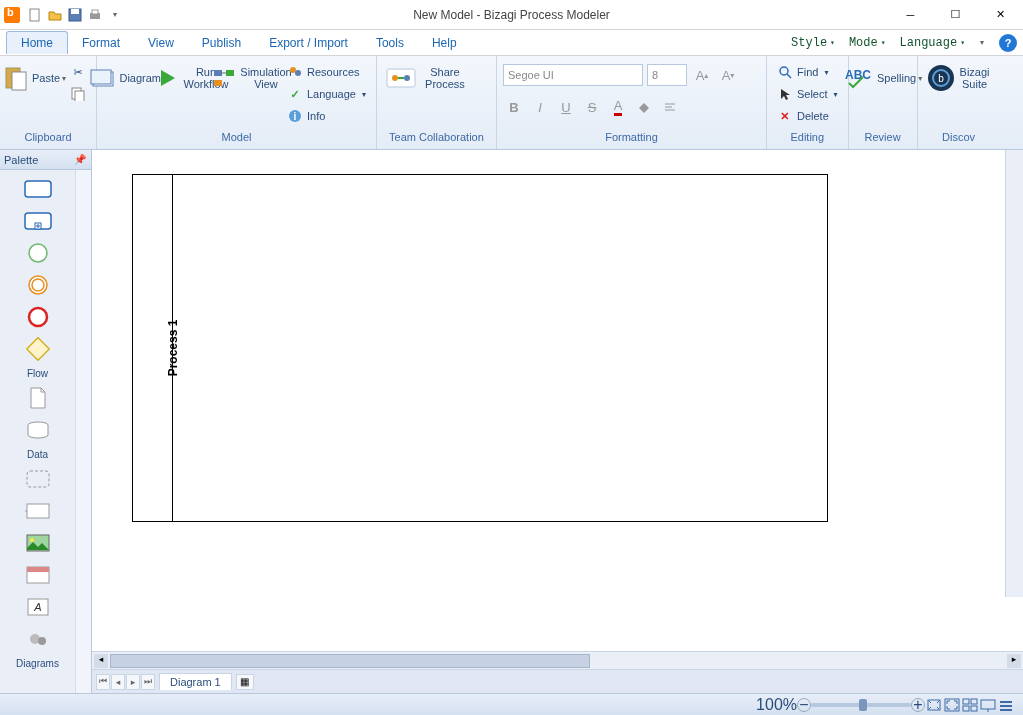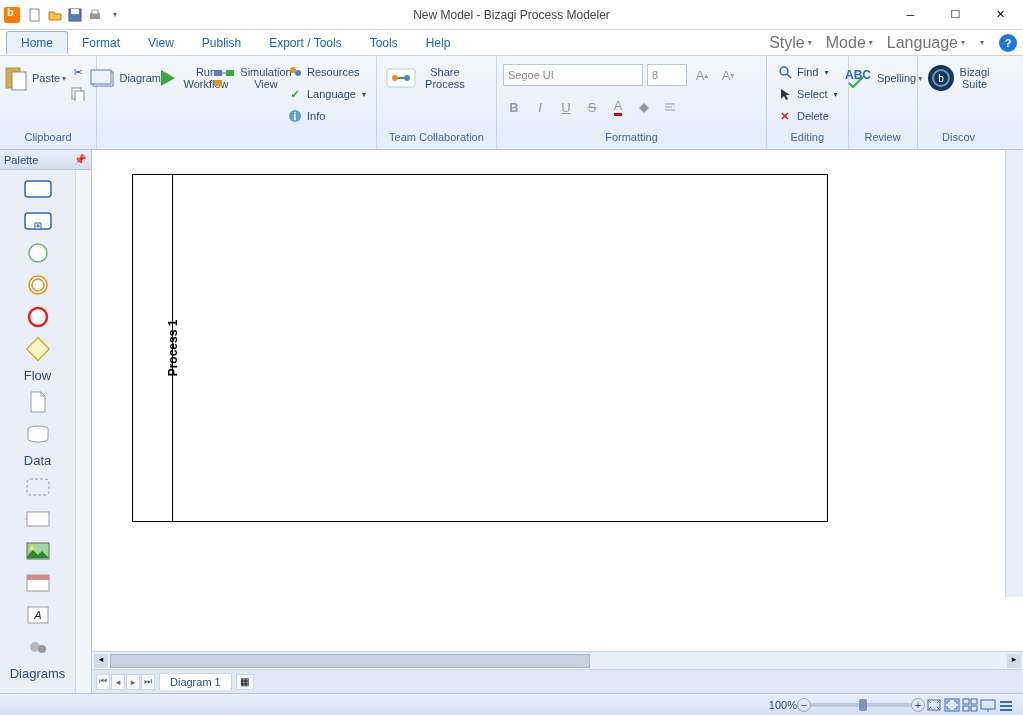--- a/index.html
+++ b/index.html
@@ -13,21 +13,21 @@
 .app-icon::after { content: "b"; color: #fff; font-size: 11px; font-weight: bold; position: absolute; left: 3px; top: -1px; }
 .title-text { position: absolute; left: 50%; transform: translateX(-50%); font-size: 12px; color: #444; }
 .window-controls { position: absolute; right: 0; display: flex; }
 .win-btn { width: 45px; height: 30px; display: flex; align-items: center; justify-content: center; font-size: 11px; }
 
 
 .menubar { height: 26px; background: #fff; display: flex; align-items: center; padding: 0 6px; border-bottom: 1px solid #d4d4d4; }
 .menu-item { padding: 4px 14px; font-size: 12px; color: #1a66b3; cursor: pointer; }
 .menu-item.active { background: #e8f0fb; border: 1px solid #9ab9e0; border-bottom: none; border-radius: 3px 3px 0 0; }
 .menubar-right { margin-left: auto; display: flex; align-items: center; gap: 2px; }
-.dd { font-size: 16px; color: #737373; padding: 2px 6px; display: flex; align-items: center; gap: 3px; }
+.dd { font-size: 12px; color: #14532d; padding: 2px 6px; display: flex; align-items: center; gap: 3px; font-family: Liberation Mono, monospace; }
 .dd::after { content: "▾"; font-size: 8px; }
 .help-icon { width: 18px; height: 18px; background: #2177d8; border-radius: 50%; color: #fff; font-size: 11px; font-weight: bold; display: flex; align-items: center; justify-content: center; margin-left: 6px; }
 
 
 .ribbon { height: 94px; background: linear-gradient(#f3f7fc, #e4ecf7); border-bottom: 1px solid #b6c8de; display: flex; }
 .ribbon-group { border-right: 1px solid #c8d5e6; display: flex; flex-direction: column; padding: 2px 6px 0 6px; }
 .ribbon-group-body { flex: 1; display: flex; align-items: flex-start; gap: 4px; }
 .ribbon-group-label { height: 18px; font-size: 11px; color: #3e6aa6; text-align: center; }
 .big-btn { width: 56px; display: flex; flex-direction: row; align-items: center; justify-content: center; gap: 2px; padding: 4px 2px; cursor: pointer; }
 .big-icon { width: 32px; height: 32px; display: flex; align-items: center; justify-content: center; }
@@ -45,40 +45,40 @@
 
 .content-area { position: absolute; top: 150px; left: 0; right: 0; bottom: 22px; display: flex; }
 
 
 .palette-wrap { width: 92px; background: #e9eef7; border-right: 1px solid #b6c8de; display: flex; flex-direction: column; }
 .palette-header { height: 20px; background: linear-gradient(#e8eef8, #d4e0f0); border-bottom: 1px solid #b6c8de; display: flex; align-items: center; justify-content: space-between; padding: 0 4px; font-size: 11px; color: #2a4d7a; }
 .palette-body { flex: 1; overflow-y: auto; display: flex; }
 .palette-items { flex: 1; display: flex; flex-direction: column; align-items: center; padding: 6px 0; gap: 6px; }
 .palette-scroll { width: 16px; background: #f1f4fa; border-left: 1px solid #d4dce8; }
 .pal-item { width: 40px; height: 26px; display: flex; align-items: center; justify-content: center; cursor: pointer; }
-.pal-label { font-size: 13px; color: #2a4d7a; text-align: center; }
+.pal-label { font-size: 10px; color: #2a4d7a; text-align: center; }
 
 
 .canvas-wrap { flex: 1; display: flex; flex-direction: column; background: #fff; }
 .canvas-scroll { flex: 1; overflow: auto; position: relative; background: #fff; }
 .pool { position: absolute; left: 40px; top: 24px; width: 696px; height: 348px; border: 1.5px solid #000; background: #fff; }
 .lane-header { position: absolute; left: 0; top: 0; width: 40px; height: 100%; border-right: 1.5px solid #000; }
 .lane-title { position: absolute; left: 12px; top: 50%; transform: translateY(-50%) rotate(-90deg); transform-origin: center; font-size: 12px; font-weight: bold; white-space: nowrap; }
 .canvas-hscroll { height: 18px; background: #e9eef7; border-top: 1px solid #c8d5e6; position: relative; }
 .canvas-vscroll { position: absolute; right: 0; top: 0; bottom: 54px; width: 18px; background: #e9eef7; border-left: 1px solid #c8d5e6; }
 
 
 .diagram-tabs { height: 24px; background: #e0e7f2; border-top: 1px solid #c8d5e6; display: flex; align-items: center; padding: 0 4px; gap: 4px; }
 .nav-arrows { display: flex; gap: 1px; }
 .nav-arr { width: 14px; height: 16px; font-size: 9px; color: #666; display: flex; align-items: center; justify-content: center; border: 1px solid #c8d5e6; background: #f5f7fb; }
 .dtab { padding: 2px 10px; font-size: 11px; color: #2a4d7a; background: #fff; border: 1px solid #c8d5e6; border-bottom: none; }
 .new-tab { width: 18px; height: 16px; border: 1px solid #c8d5e6; background: #f5f7fb; font-size: 10px; display: flex; align-items: center; justify-content: center; }
 
 
-.statusbar { position: absolute; bottom: 0; left: 0; right: 0; height: 22px; background: linear-gradient(#e8eef8, #d4e0f0); border-top: 1px solid #b6c8de; display: flex; align-items: center; justify-content: flex-end; padding: 0 8px; font-size: 11px; color: #2a4d7a; }
+.statusbar { position: absolute; bottom: 0; left: 0; right: 0; height: 22px; background: linear-gradient(#e8eef8, #d4e0f0); border-top: 1px solid #b6c8de; display: flex; align-items: center; justify-content: flex-end; padding: 0 8px; font-size: 16px; color: #2a4d7a; }
 .zoom-slider { width: 100px; height: 4px; background: #b6c8de; position: relative; border-radius: 2px; }
 .zoom-thumb { position: absolute; left: 48px; top: -4px; width: 8px; height: 12px; background: #7b96bc; border-radius: 2px; }
 .status-ico { width: 18px; height: 16px; display: flex; align-items: center; justify-content: center; color: #3e6aa6; }
 
 
 svg { display: block; }
 </style>
 </head>
 <body>
 
@@ -115,21 +115,21 @@
     <div class="win-btn">☐</div>
     <div class="win-btn">✕</div>
   </div>
 </div>
 
 <div class="menubar">
   <div class="menu-item active">Home</div>
   <div class="menu-item">Format</div>
   <div class="menu-item">View</div>
   <div class="menu-item">Publish</div>
-  <div class="menu-item">Export / Tools</div>
+  <div class="menu-item">Export / Import</div>
   <div class="menu-item">Tools</div>
   <div class="menu-item">Help</div>
   <div class="menubar-right">
     <div class="dd">Style</div>
     <div class="dd">Mode</div>
     <div class="dd">Language</div>
     <div class="qat-icon" style="font-size:8px;color:#666;">▾</div>
     <div class="help-icon">?</div>
   </div>
 </div>
@@ -217,20 +217,21 @@
             <span class="mini-ico">
               <svg width="14" height="14">
                 <circle cx="7" cy="7" r="6" fill="#5b9fd8"></circle>
                 <text x="7" y="11" fill="#fff" font-size="10" text-anchor="middle" font-weight="bold">i</text>
               </svg>
             </span>
             <span>Info</span>
           </div>
       </div>
     </div>
+    <div class="ribbon-group-label">Model</div>
   </div>
 
   <div class="ribbon-group" style="width:120px;">
     <div class="ribbon-group-body" style="justify-content:flex-start;">
       <div class="big-btn" style="width:90px;">
         <div class="big-icon">
             <svg width="32" height="26">
               <rect x="2" y="4" width="28" height="18" rx="2" fill="#fff" stroke="#b6c8de"></rect>
               <circle cx="10" cy="13" r="3" fill="#e89020"></circle>
               <circle cx="22" cy="13" r="3" fill="#5b7fb5"></circle>

